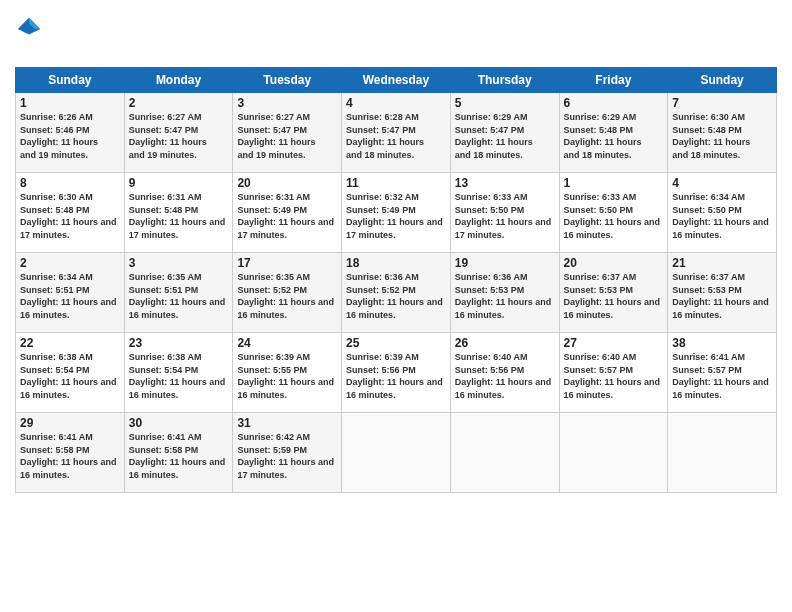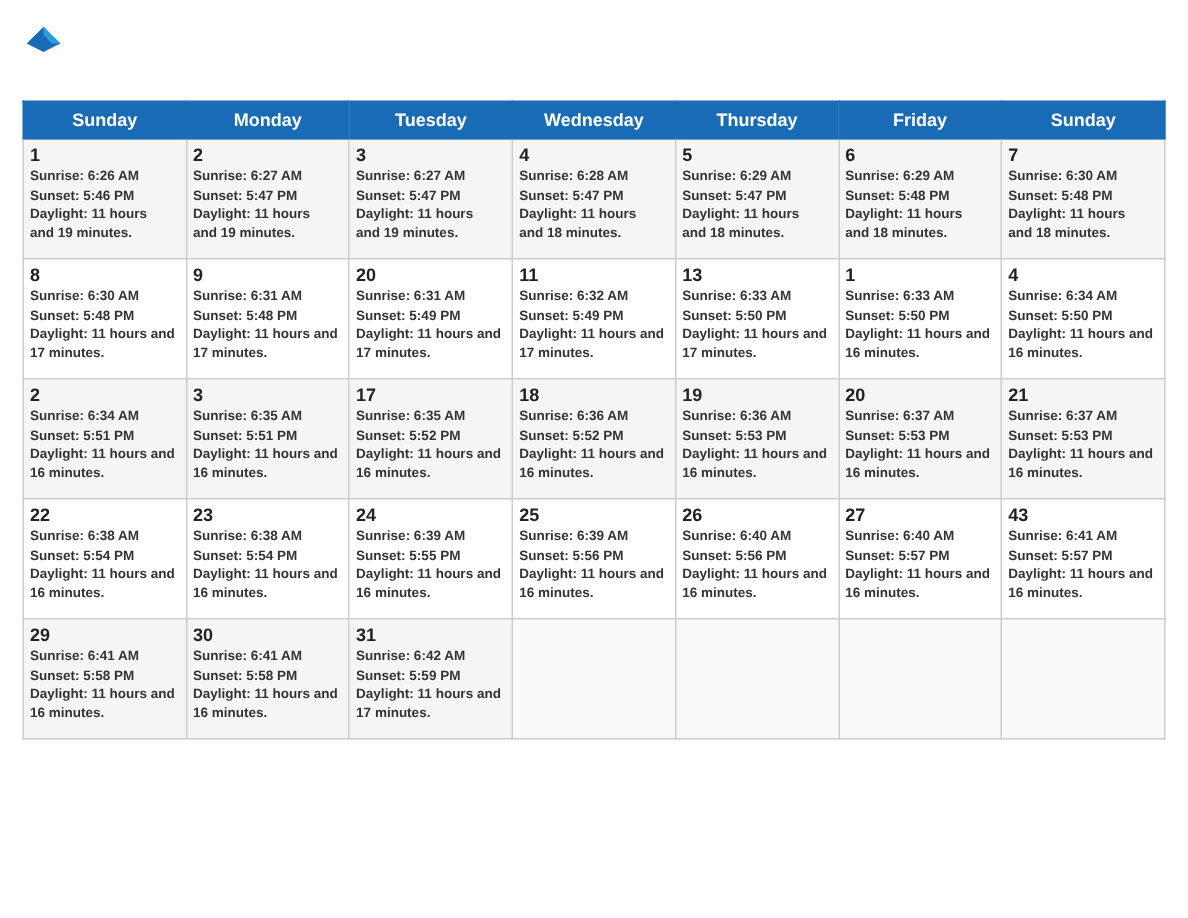--- a/index.html
+++ b/index.html
@@ -157,21 +157,21 @@
           <td><span class="day-num">20</span><span class="day-info">Sunrise: 6:37 AM<br>Sunset: 5:53 PM<br>Daylight: 11 hours and 16 minutes.</span></td>
           <td><span class="day-num">21</span><span class="day-info">Sunrise: 6:37 AM<br>Sunset: 5:53 PM<br>Daylight: 11 hours and 16 minutes.</span></td>
         </tr>
         <tr>
           <td><span class="day-num">22</span><span class="day-info">Sunrise: 6:38 AM<br>Sunset: 5:54 PM<br>Daylight: 11 hours and 16 minutes.</span></td>
           <td><span class="day-num">23</span><span class="day-info">Sunrise: 6:38 AM<br>Sunset: 5:54 PM<br>Daylight: 11 hours and 16 minutes.</span></td>
           <td><span class="day-num">24</span><span class="day-info">Sunrise: 6:39 AM<br>Sunset: 5:55 PM<br>Daylight: 11 hours and 16 minutes.</span></td>
           <td><span class="day-num">25</span><span class="day-info">Sunrise: 6:39 AM<br>Sunset: 5:56 PM<br>Daylight: 11 hours and 16 minutes.</span></td>
           <td><span class="day-num">26</span><span class="day-info">Sunrise: 6:40 AM<br>Sunset: 5:56 PM<br>Daylight: 11 hours and 16 minutes.</span></td>
           <td><span class="day-num">27</span><span class="day-info">Sunrise: 6:40 AM<br>Sunset: 5:57 PM<br>Daylight: 11 hours and 16 minutes.</span></td>
-          <td><span class="day-num">43</span><span class="day-info">Sunrise: 6:41 AM<br>Sunset: 5:57 PM<br>Daylight: 11 hours and 16 minutes.</span></td>
+          <td><span class="day-num">38</span><span class="day-info">Sunrise: 6:41 AM<br>Sunset: 5:57 PM<br>Daylight: 11 hours and 16 minutes.</span></td>
         </tr>
         <tr>
           <td><span class="day-num">29</span><span class="day-info">Sunrise: 6:41 AM<br>Sunset: 5:58 PM<br>Daylight: 11 hours and 16 minutes.</span></td>
           <td><span class="day-num">30</span><span class="day-info">Sunrise: 6:41 AM<br>Sunset: 5:58 PM<br>Daylight: 11 hours and 16 minutes.</span></td>
           <td><span class="day-num">31</span><span class="day-info">Sunrise: 6:42 AM<br>Sunset: 5:59 PM<br>Daylight: 11 hours and 17 minutes.</span></td>
           <td class="empty-cell"></td>
           <td class="empty-cell"></td>
           <td class="empty-cell"></td>
           <td class="empty-cell"></td>
         </tr>

